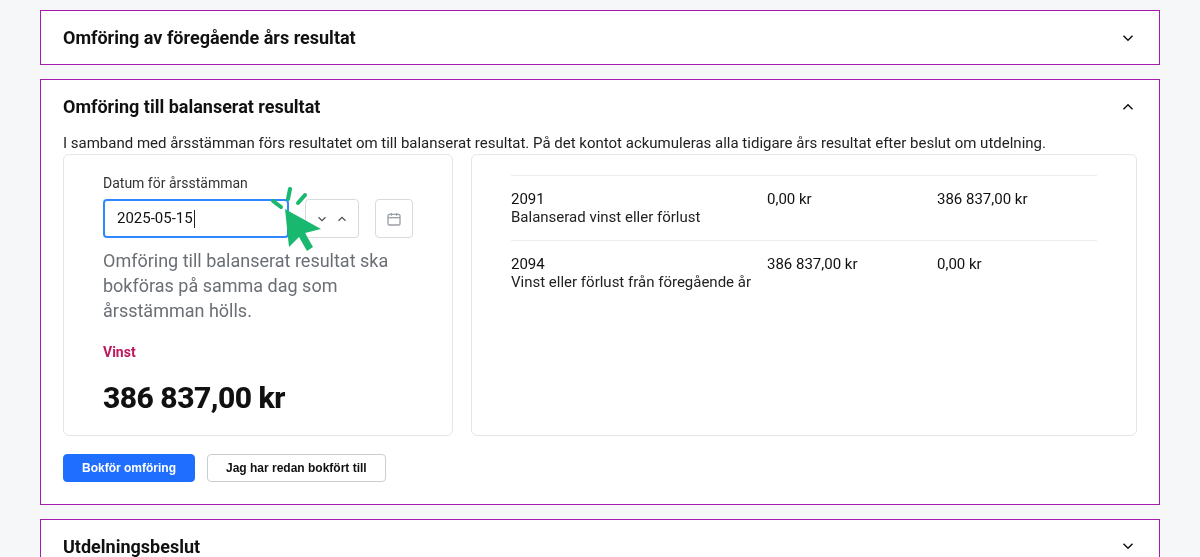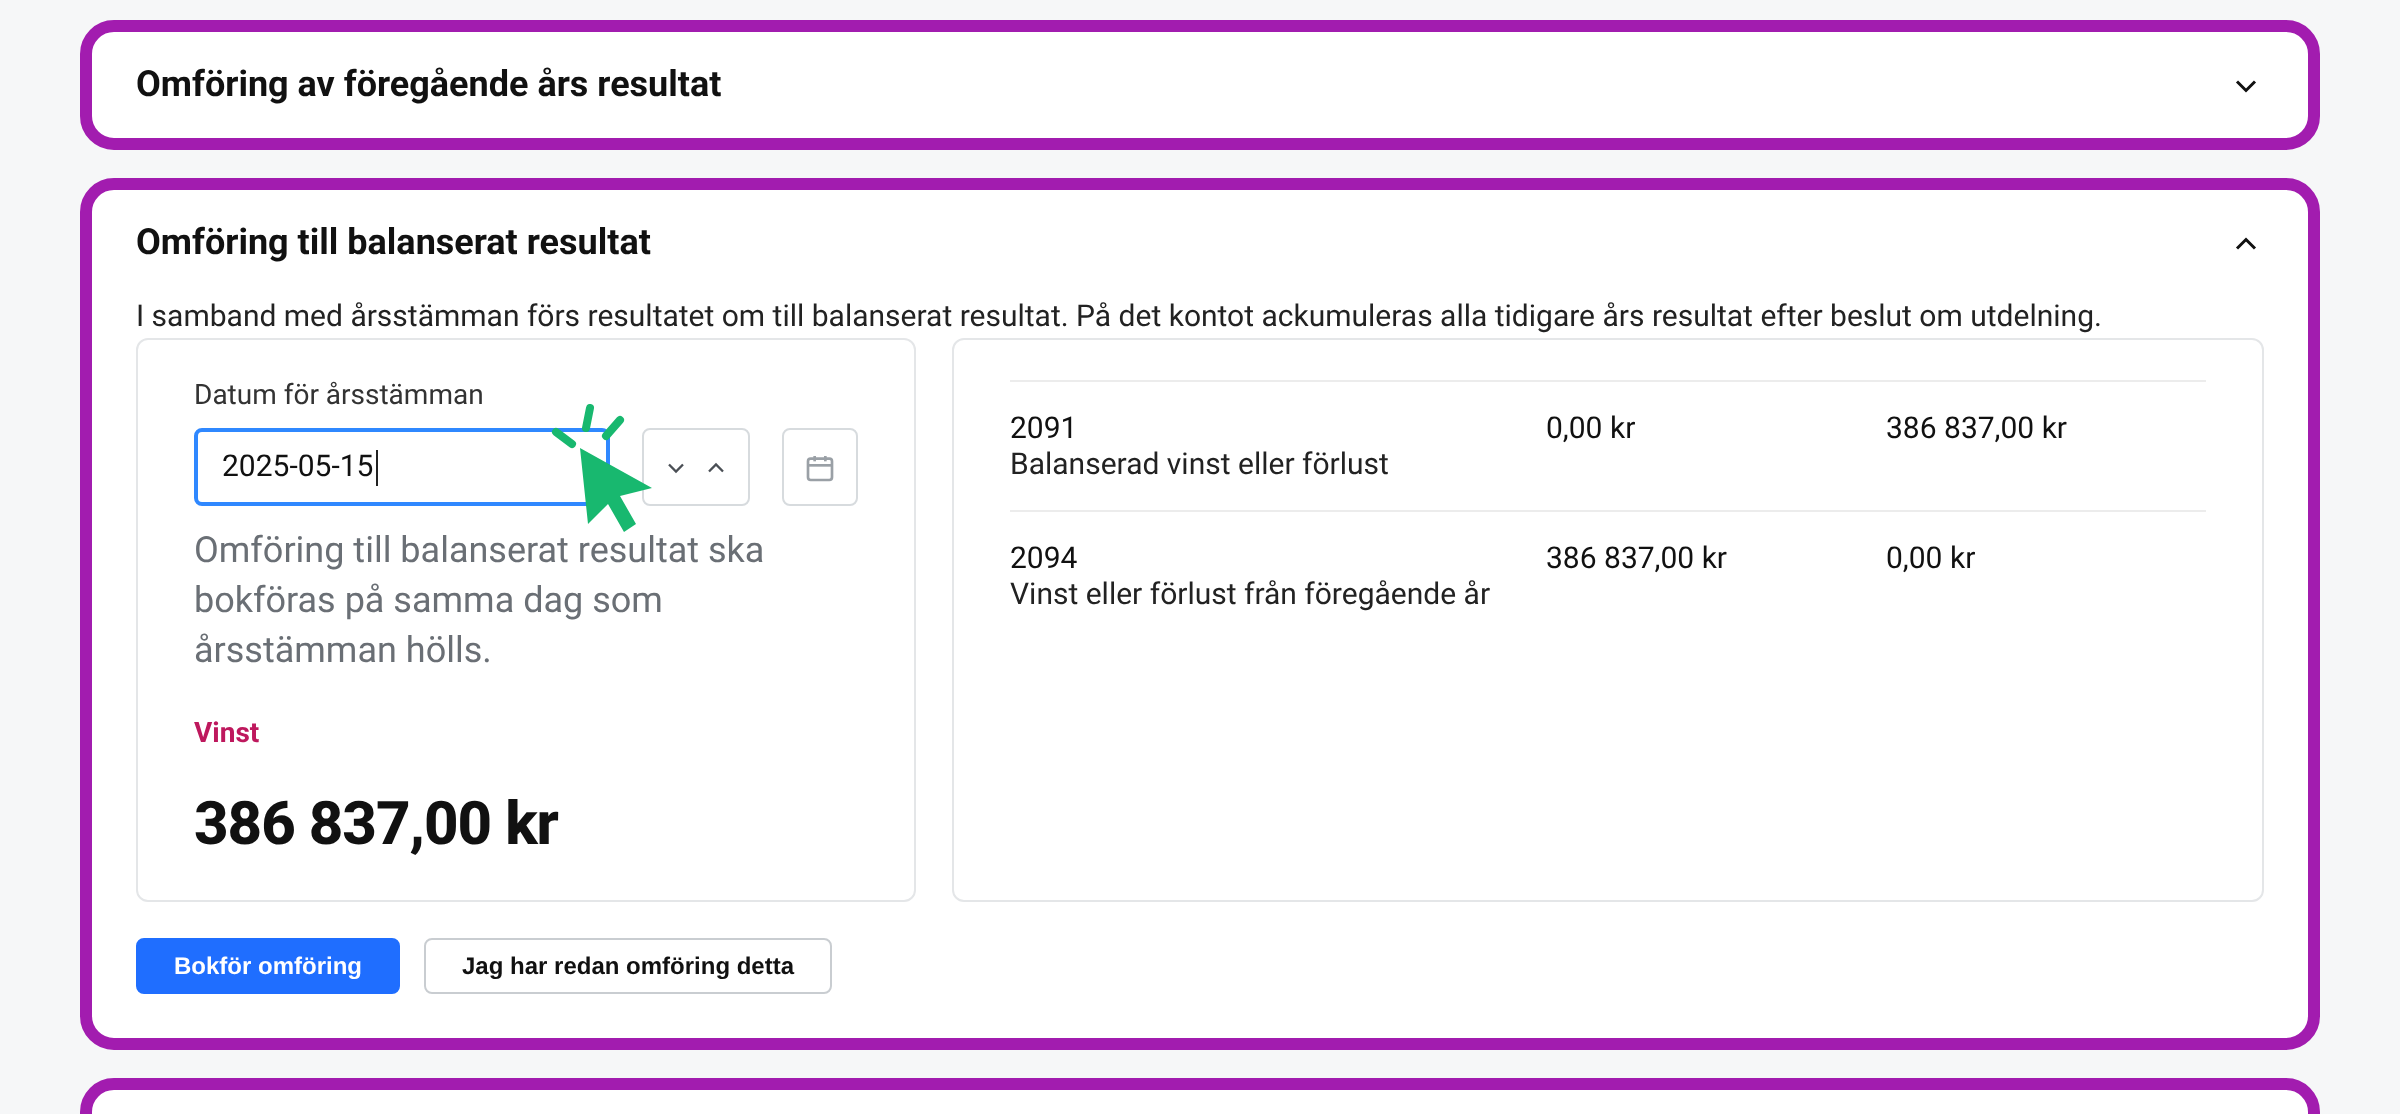--- a/index.html
+++ b/index.html
@@ -5,22 +5,22 @@
   * { box-sizing: border-box; margin: 0; padding: 0; }
   body {
     font-family: -apple-system, BlinkMacSystemFont, "Segoe UI", Roboto, Arial, sans-serif;
     background: #f6f7f8;
     padding: 10px 40px;
     color: #111;
     font-size: 14px;
   }
   .panel {
     background: #fff;
-    border: 6px solid #a21caf;
-    border-radius: 17px;
+    border: 1px solid #a21caf;
+    border-radius: 0;
     margin-bottom: 14px;
   }
   .panel-header {
     display: flex;
     justify-content: space-between;
     align-items: center;
     padding: 16px 22px;
     cursor: pointer;
   }
   .panel-title {
@@ -28,21 +28,21 @@
     font-size: 18px;
     color: #111;
   }
   .chev { width: 18px; height: 18px; display: inline-block; }
   .panel-body { padding: 0 22px 22px 22px; }
   .desc { color: #222; font-size: 15px; line-height: 1.4; }
   .two-col { display: flex; gap: 18px; align-items: stretch; }
   .card {
     border: 1px solid #e4e6e8;
     border-radius: 6px;
-    padding: 20px 28px;
+    padding: 20px 39px;
   }
   .card.left { width: 390px; flex: 0 0 auto; position: relative; }
   .card.right { flex: 1; }
   .field-label { font-size: 14px; color: #333; margin-bottom: 8px; }
   .date-row { display: flex; gap: 16px; align-items: stretch; margin-bottom: 10px; }
   .date-input {
     flex: 1;
     border: 2px solid #2f88ff;
     border-radius: 4px;
     padding: 8px 12px;
@@ -198,21 +198,21 @@
             <div class="acct-name">Vinst eller förlust från föregående år</div>
           </div>
           <div>386 837,00 kr</div>
           <div>0,00 kr</div>
         </div>
       </div>
     </div>
 
     <div class="btn-row">
       <button class="btn btn-primary">Bokför omföring</button>
-      <button class="btn btn-secondary">Jag har redan omföring detta</button>
+      <button class="btn btn-secondary">Jag har redan bokfört till</button>
     </div>
   </div>
 </div>
 
 <div class="panel">
   <div class="panel-header">
     <div class="panel-title">Utdelningsbeslut</div>
     <span class="chev">
       <svg viewBox="0 0 24 24" width="18" height="18" fill="none" stroke="#111" stroke-width="2">
           <polyline points="6 9 12 15 18 9"></polyline>

